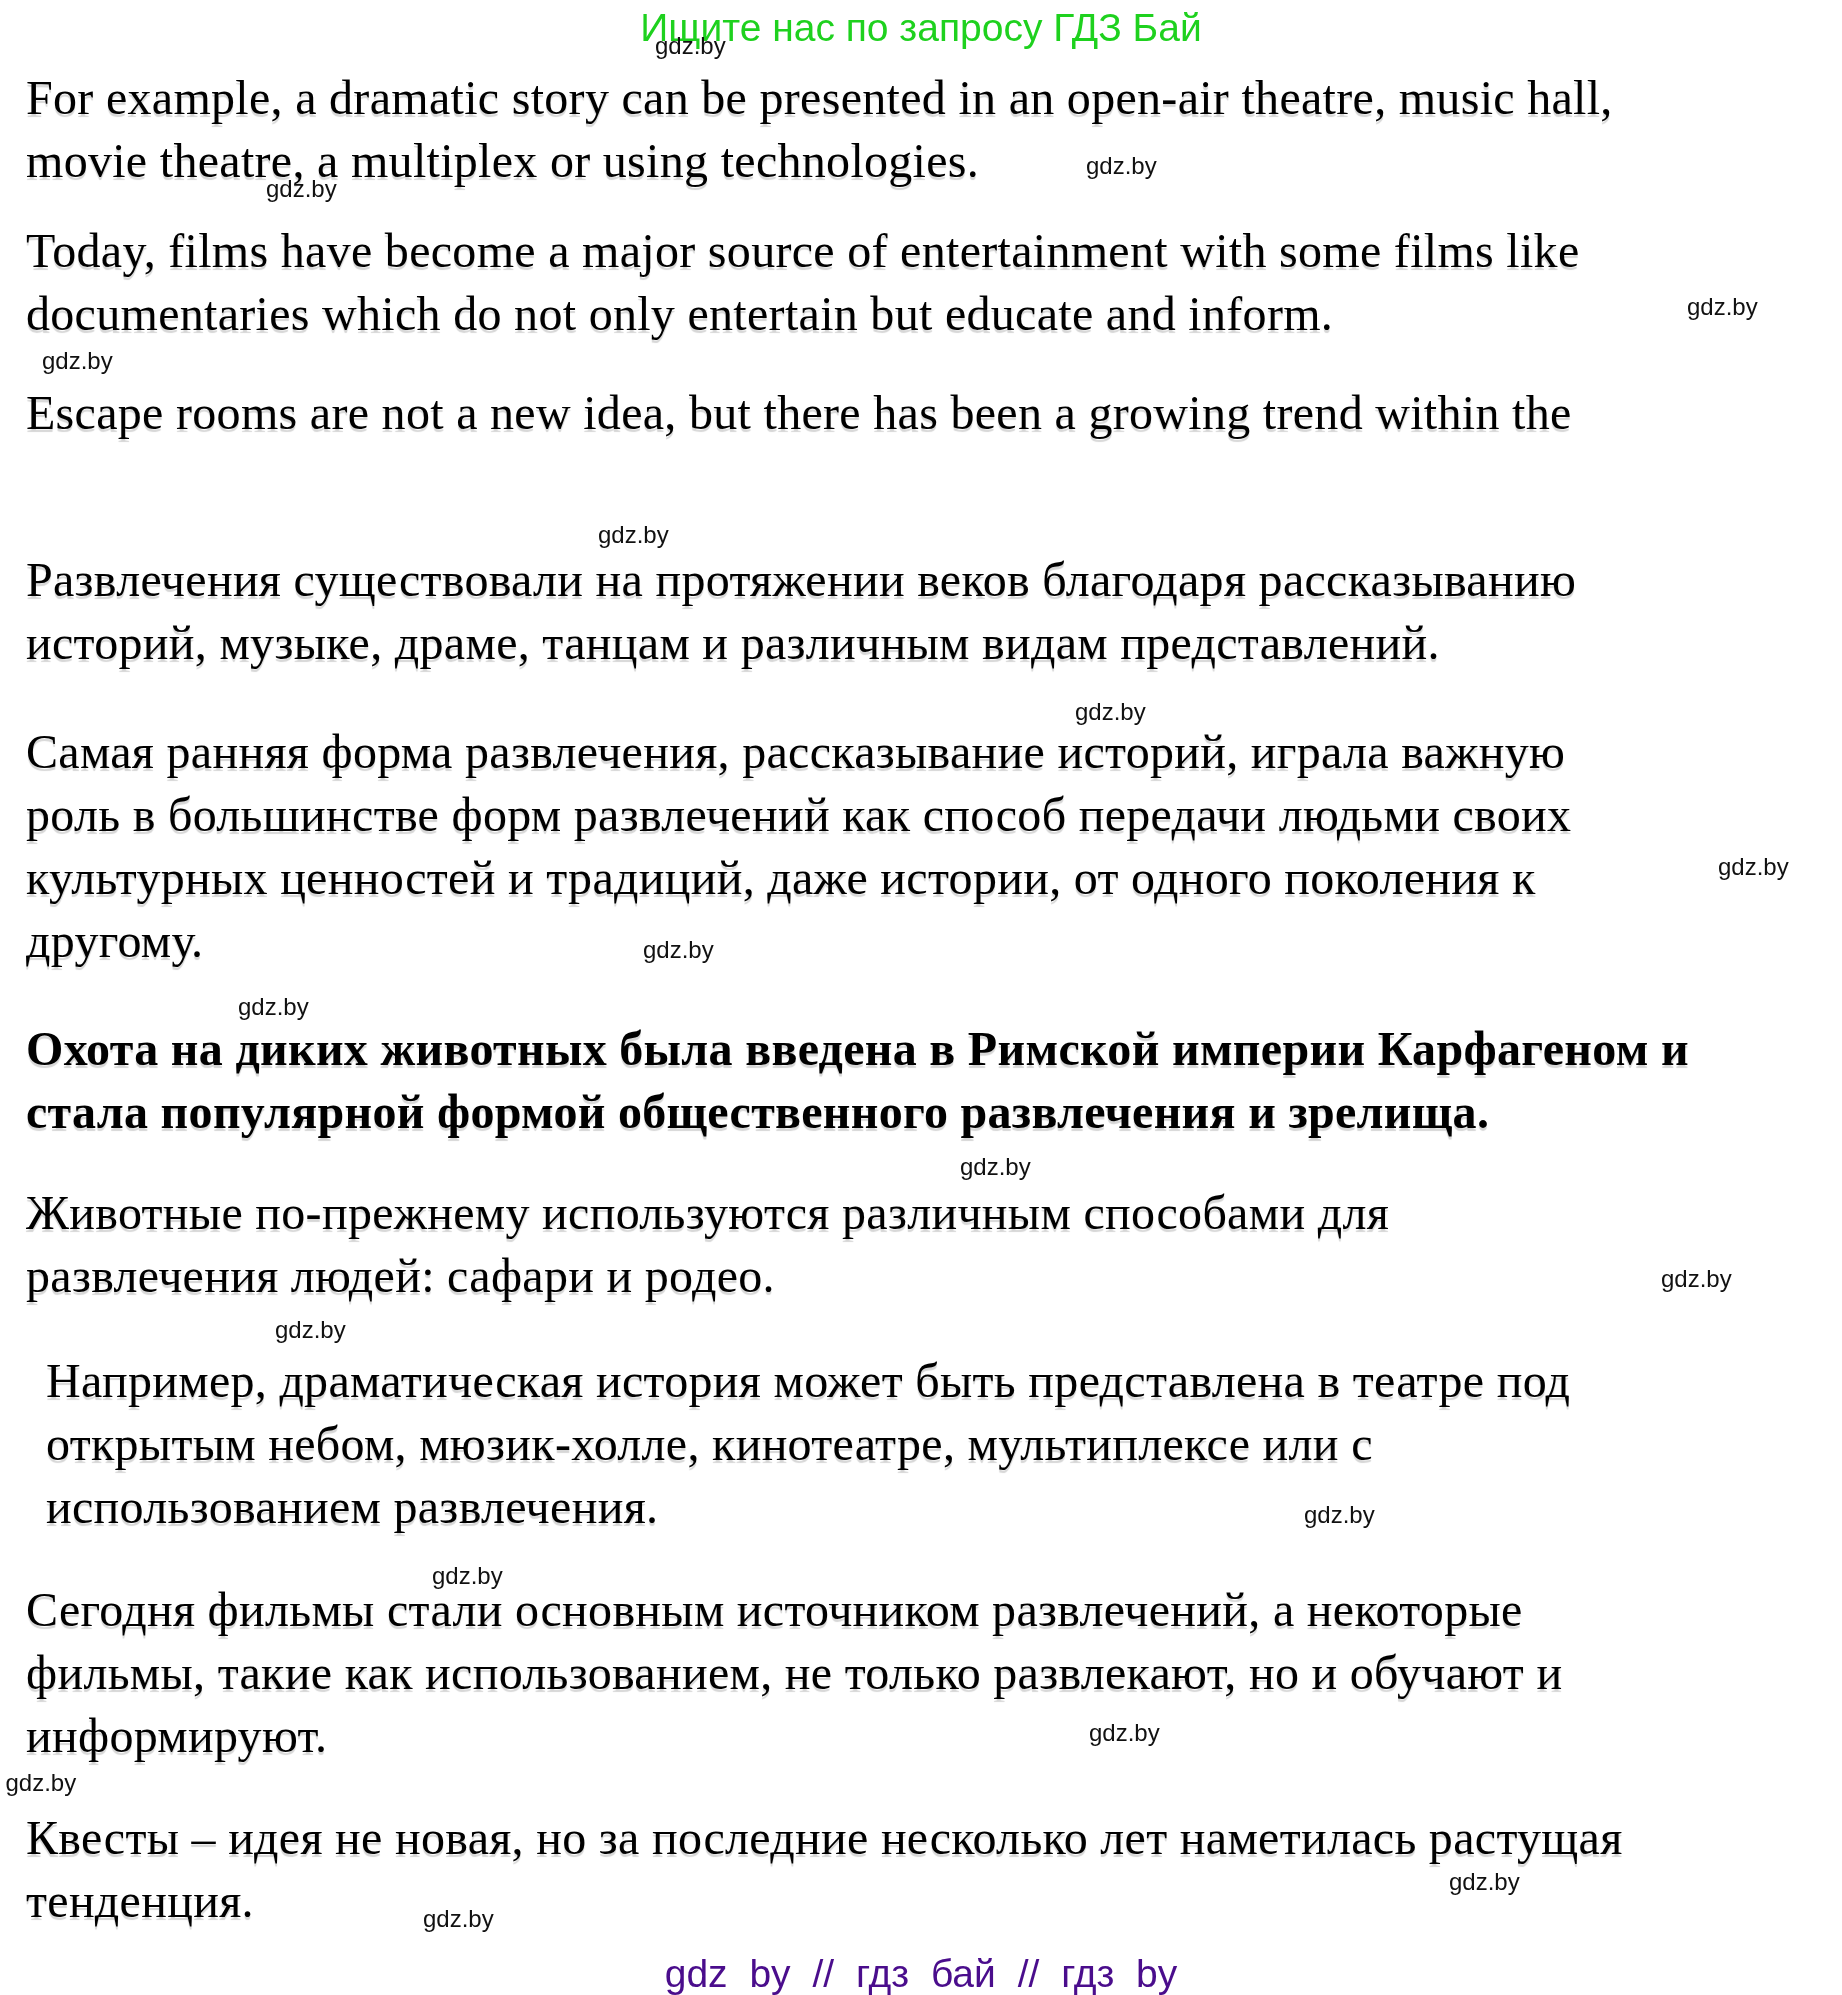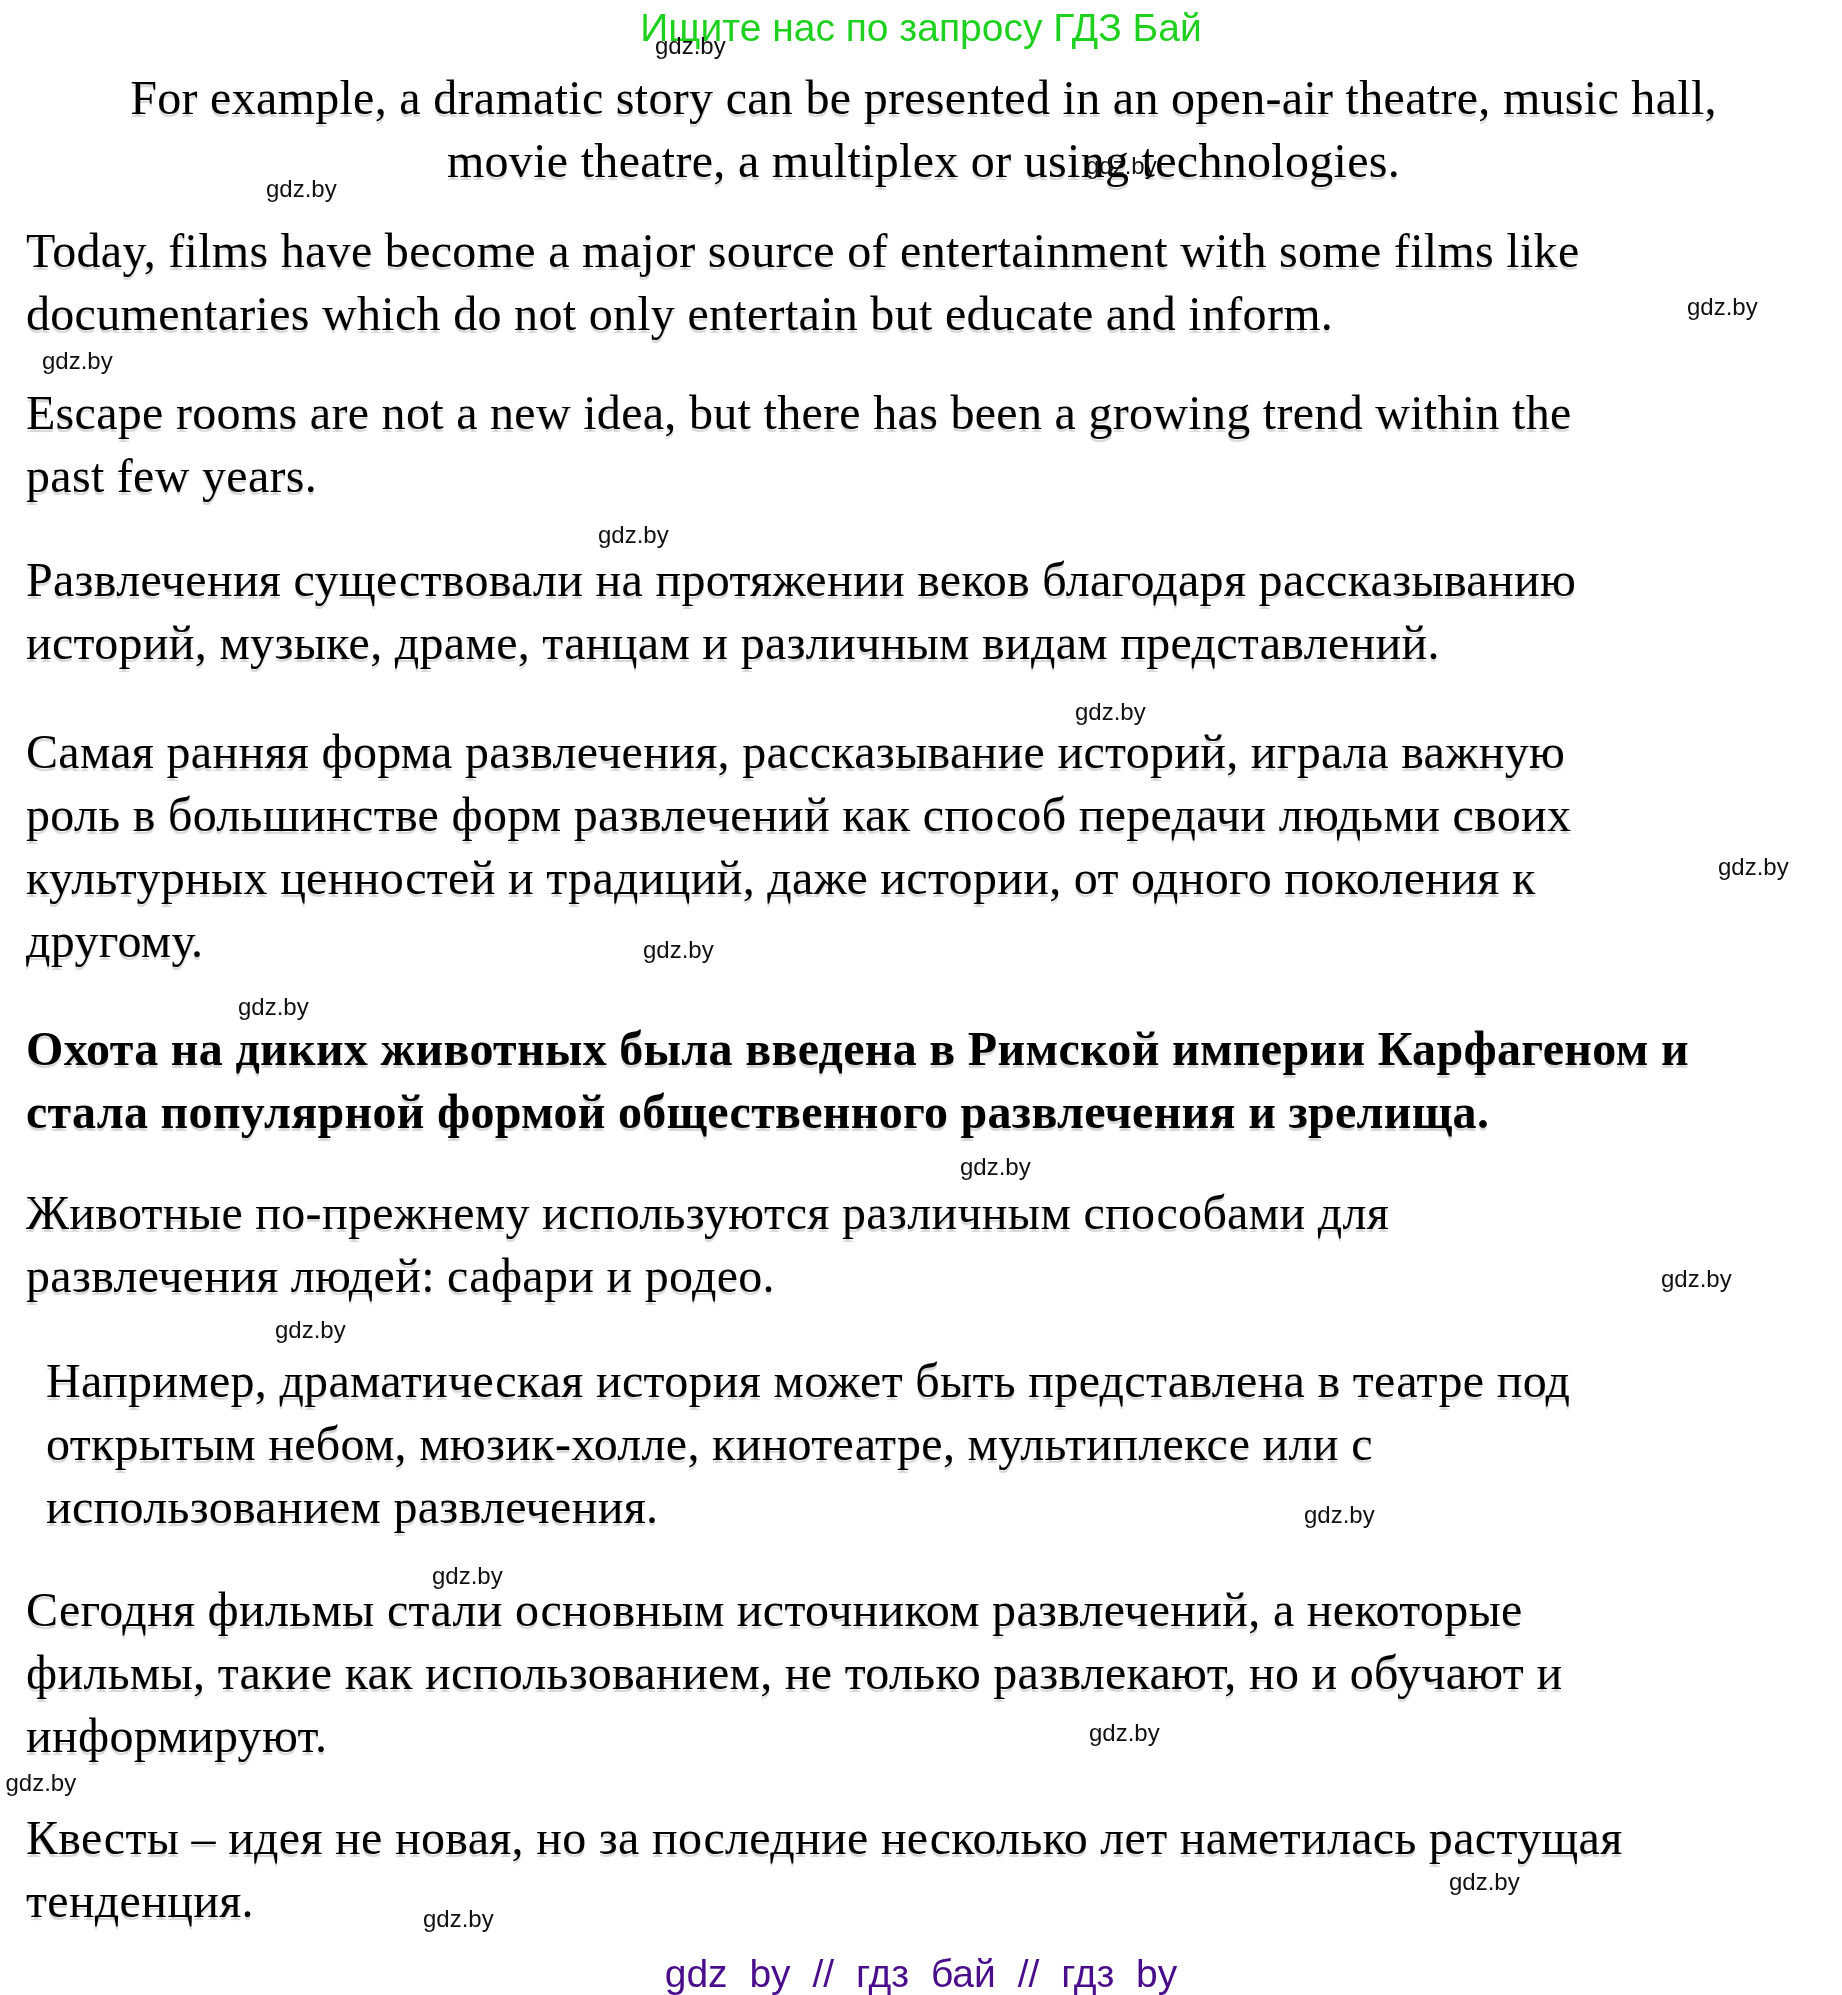--- a/index.html
+++ b/index.html
@@ -19,21 +19,21 @@
     white-space:nowrap;
   }
   .para{
     position:absolute;left:26px;width:1795px;
     font-size:48px;line-height:63px;
     color:#000000;
     letter-spacing:0.3px;
     text-shadow:0 2.8px 0.9px rgba(0,0,0,0.16);
   }
   .para .line{white-space:nowrap;}
-  .p1{top:66px;text-align:center;}  .p2{top:219px;} .p3{top:381px;} .p4{top:548px;} .p5{top:720px;}
+  .p1{top:66px;}  .p2{top:219px;} .p3{top:381px;} .p4{top:548px;} .p5{top:720px;}
   .p6{top:1017px;font-weight:bold;}.p7{top:1181px;}.p8{top:1349px;margin-left:20px;}.p9{top:1578px;}.p10{top:1806px;}
   .wm{
     position:absolute;
     font-family:"Liberation Sans", sans-serif;
     font-size:24px;line-height:35px;
     color:#111111;
     white-space:nowrap;
   }
   .footer{
     position:absolute;top:1953px;left:0;width:100%;
@@ -57,21 +57,20 @@
     <div class="line">movie theatre, a multiplex or using technologies.</div>
   </div>
 
   <div class="para p2">
     <div class="line">Today, films have become a major source of entertainment with some films like</div>
     <div class="line">documentaries which do not only entertain but educate and inform.</div>
   </div>
 
   <div class="para p3">
     <div class="line">Escape rooms are not a new idea, but there has been a growing trend within the</div>
-    <div class="line">past few years.</div>
   </div>
 
   <div class="para p4">
     <div class="line">Развлечения существовали на протяжении веков благодаря рассказыванию</div>
     <div class="line">историй, музыке, драме, танцам и различным видам представлений.</div>
   </div>
 
   <div class="para p5">
     <div class="line">Самая ранняя форма развлечения, рассказывание историй, играла важную</div>
     <div class="line">роль в большинстве форм развлечений как способ передачи людьми своих</div>

